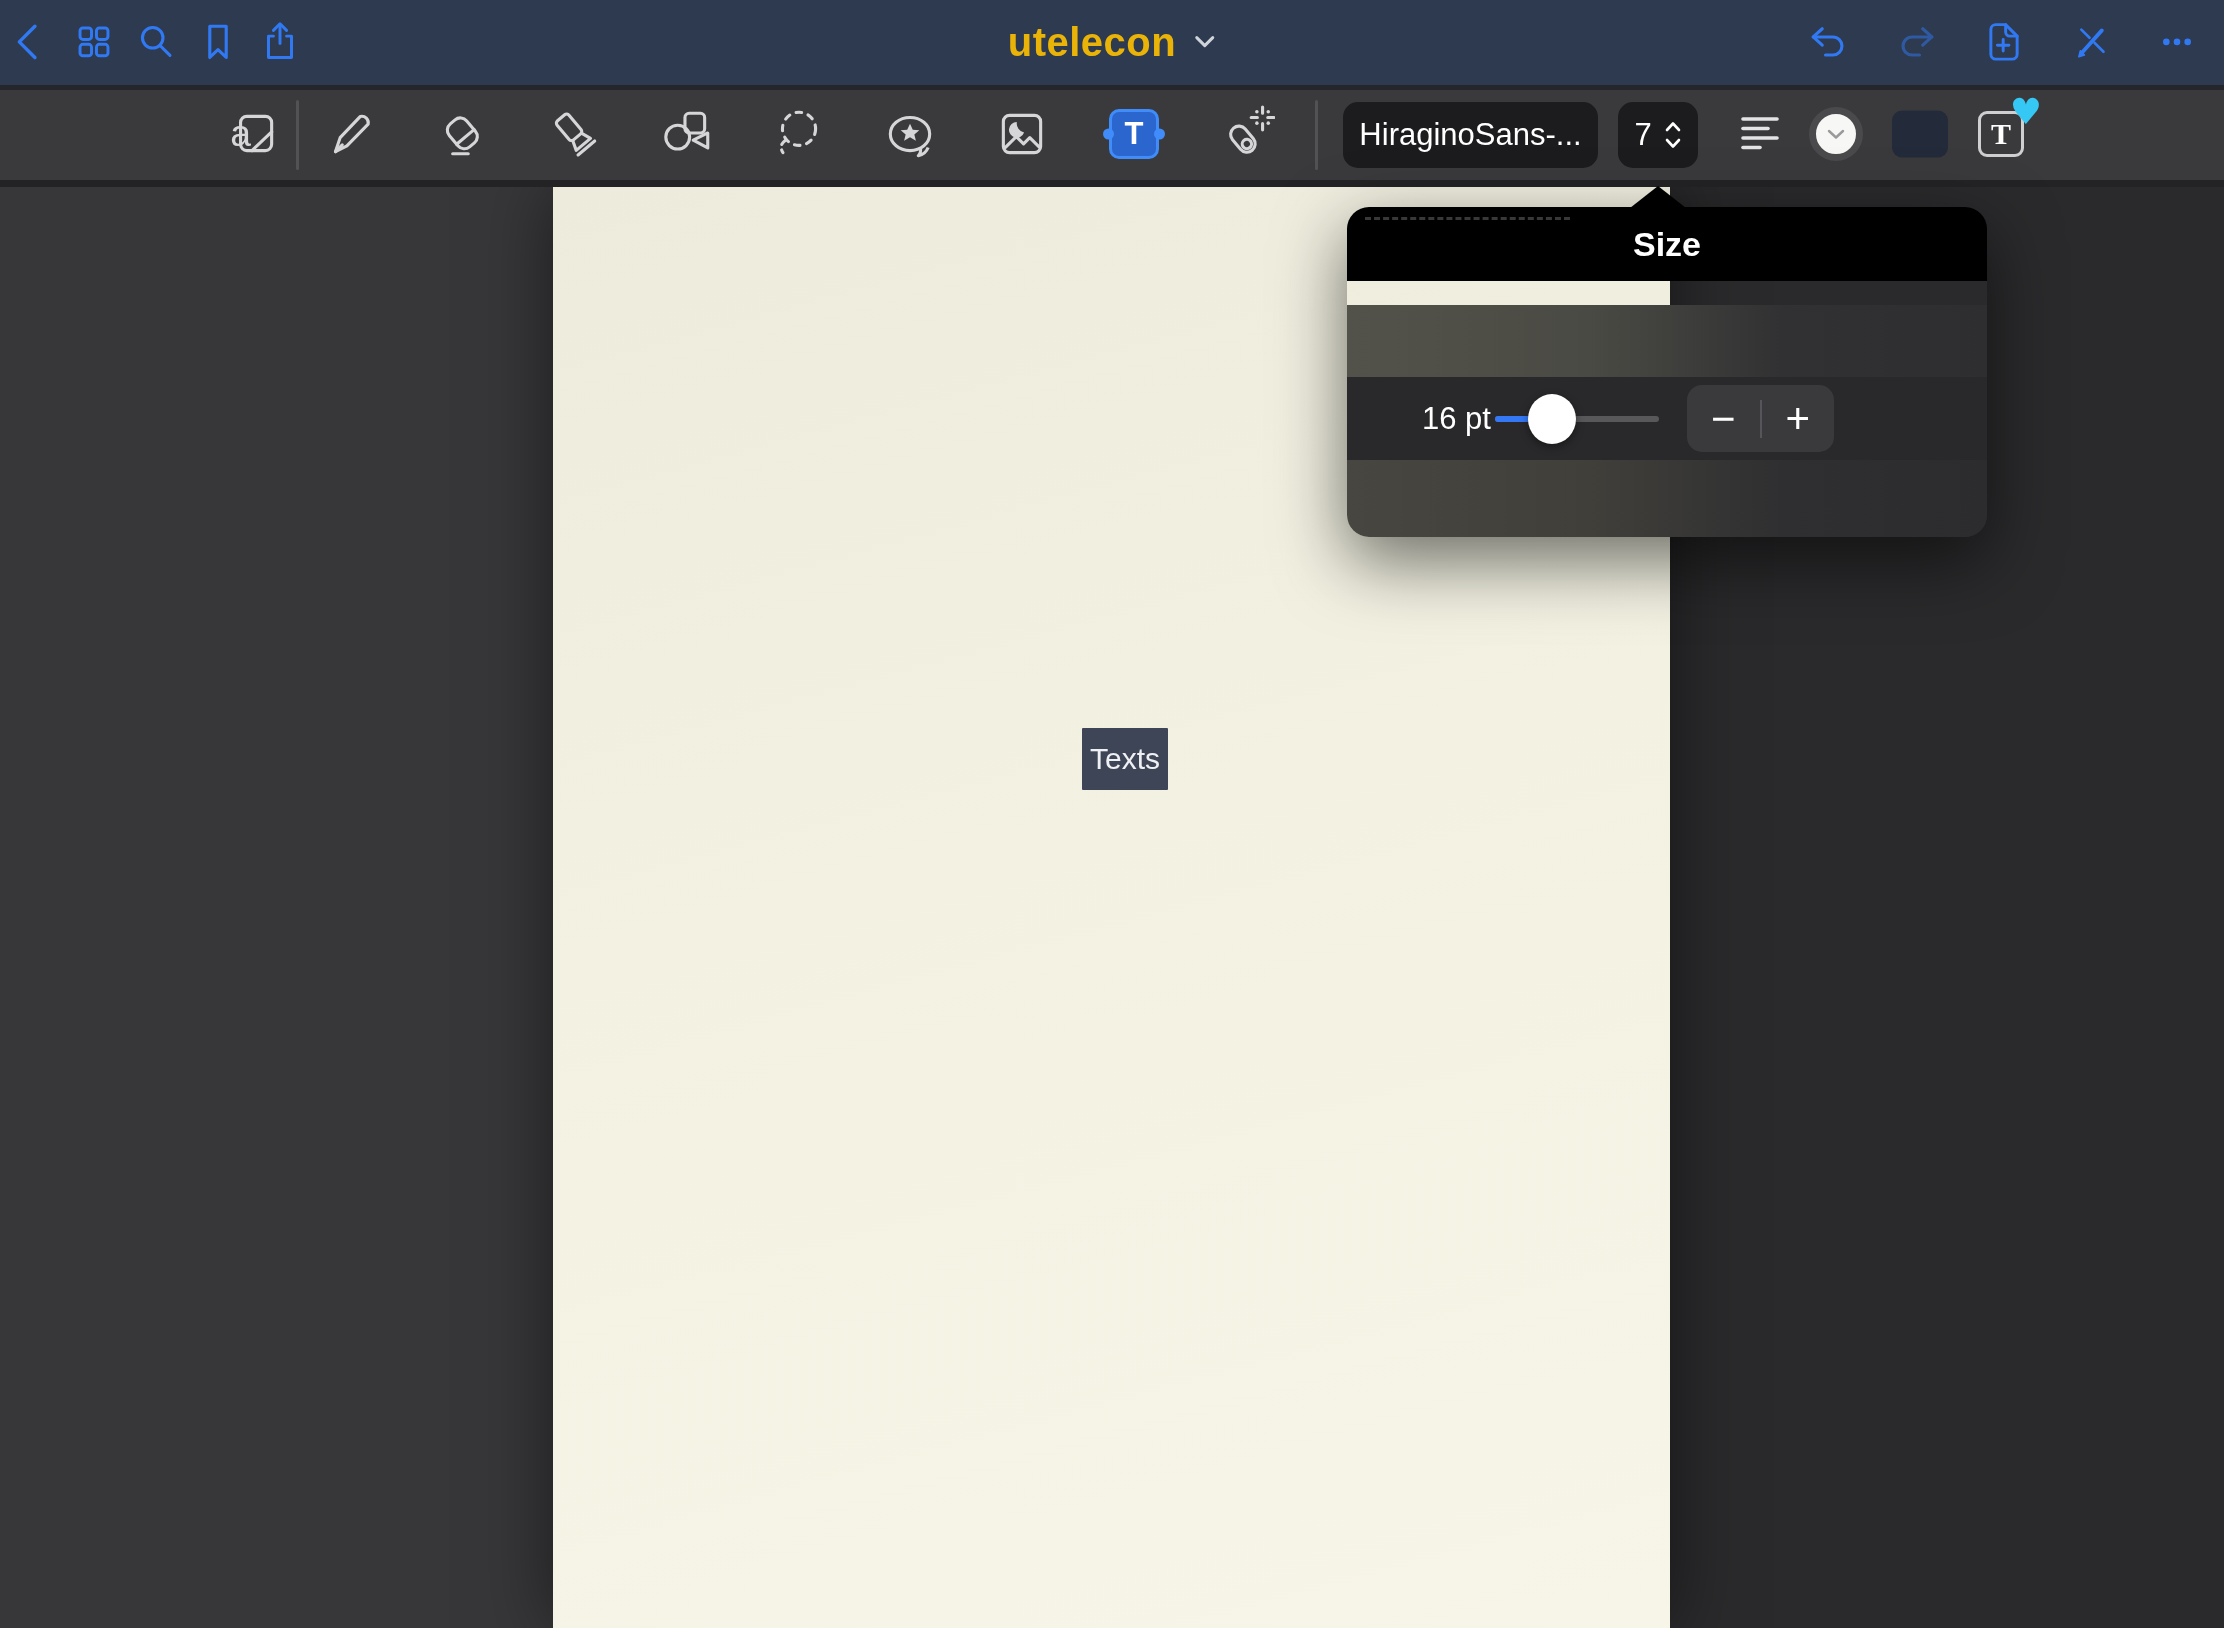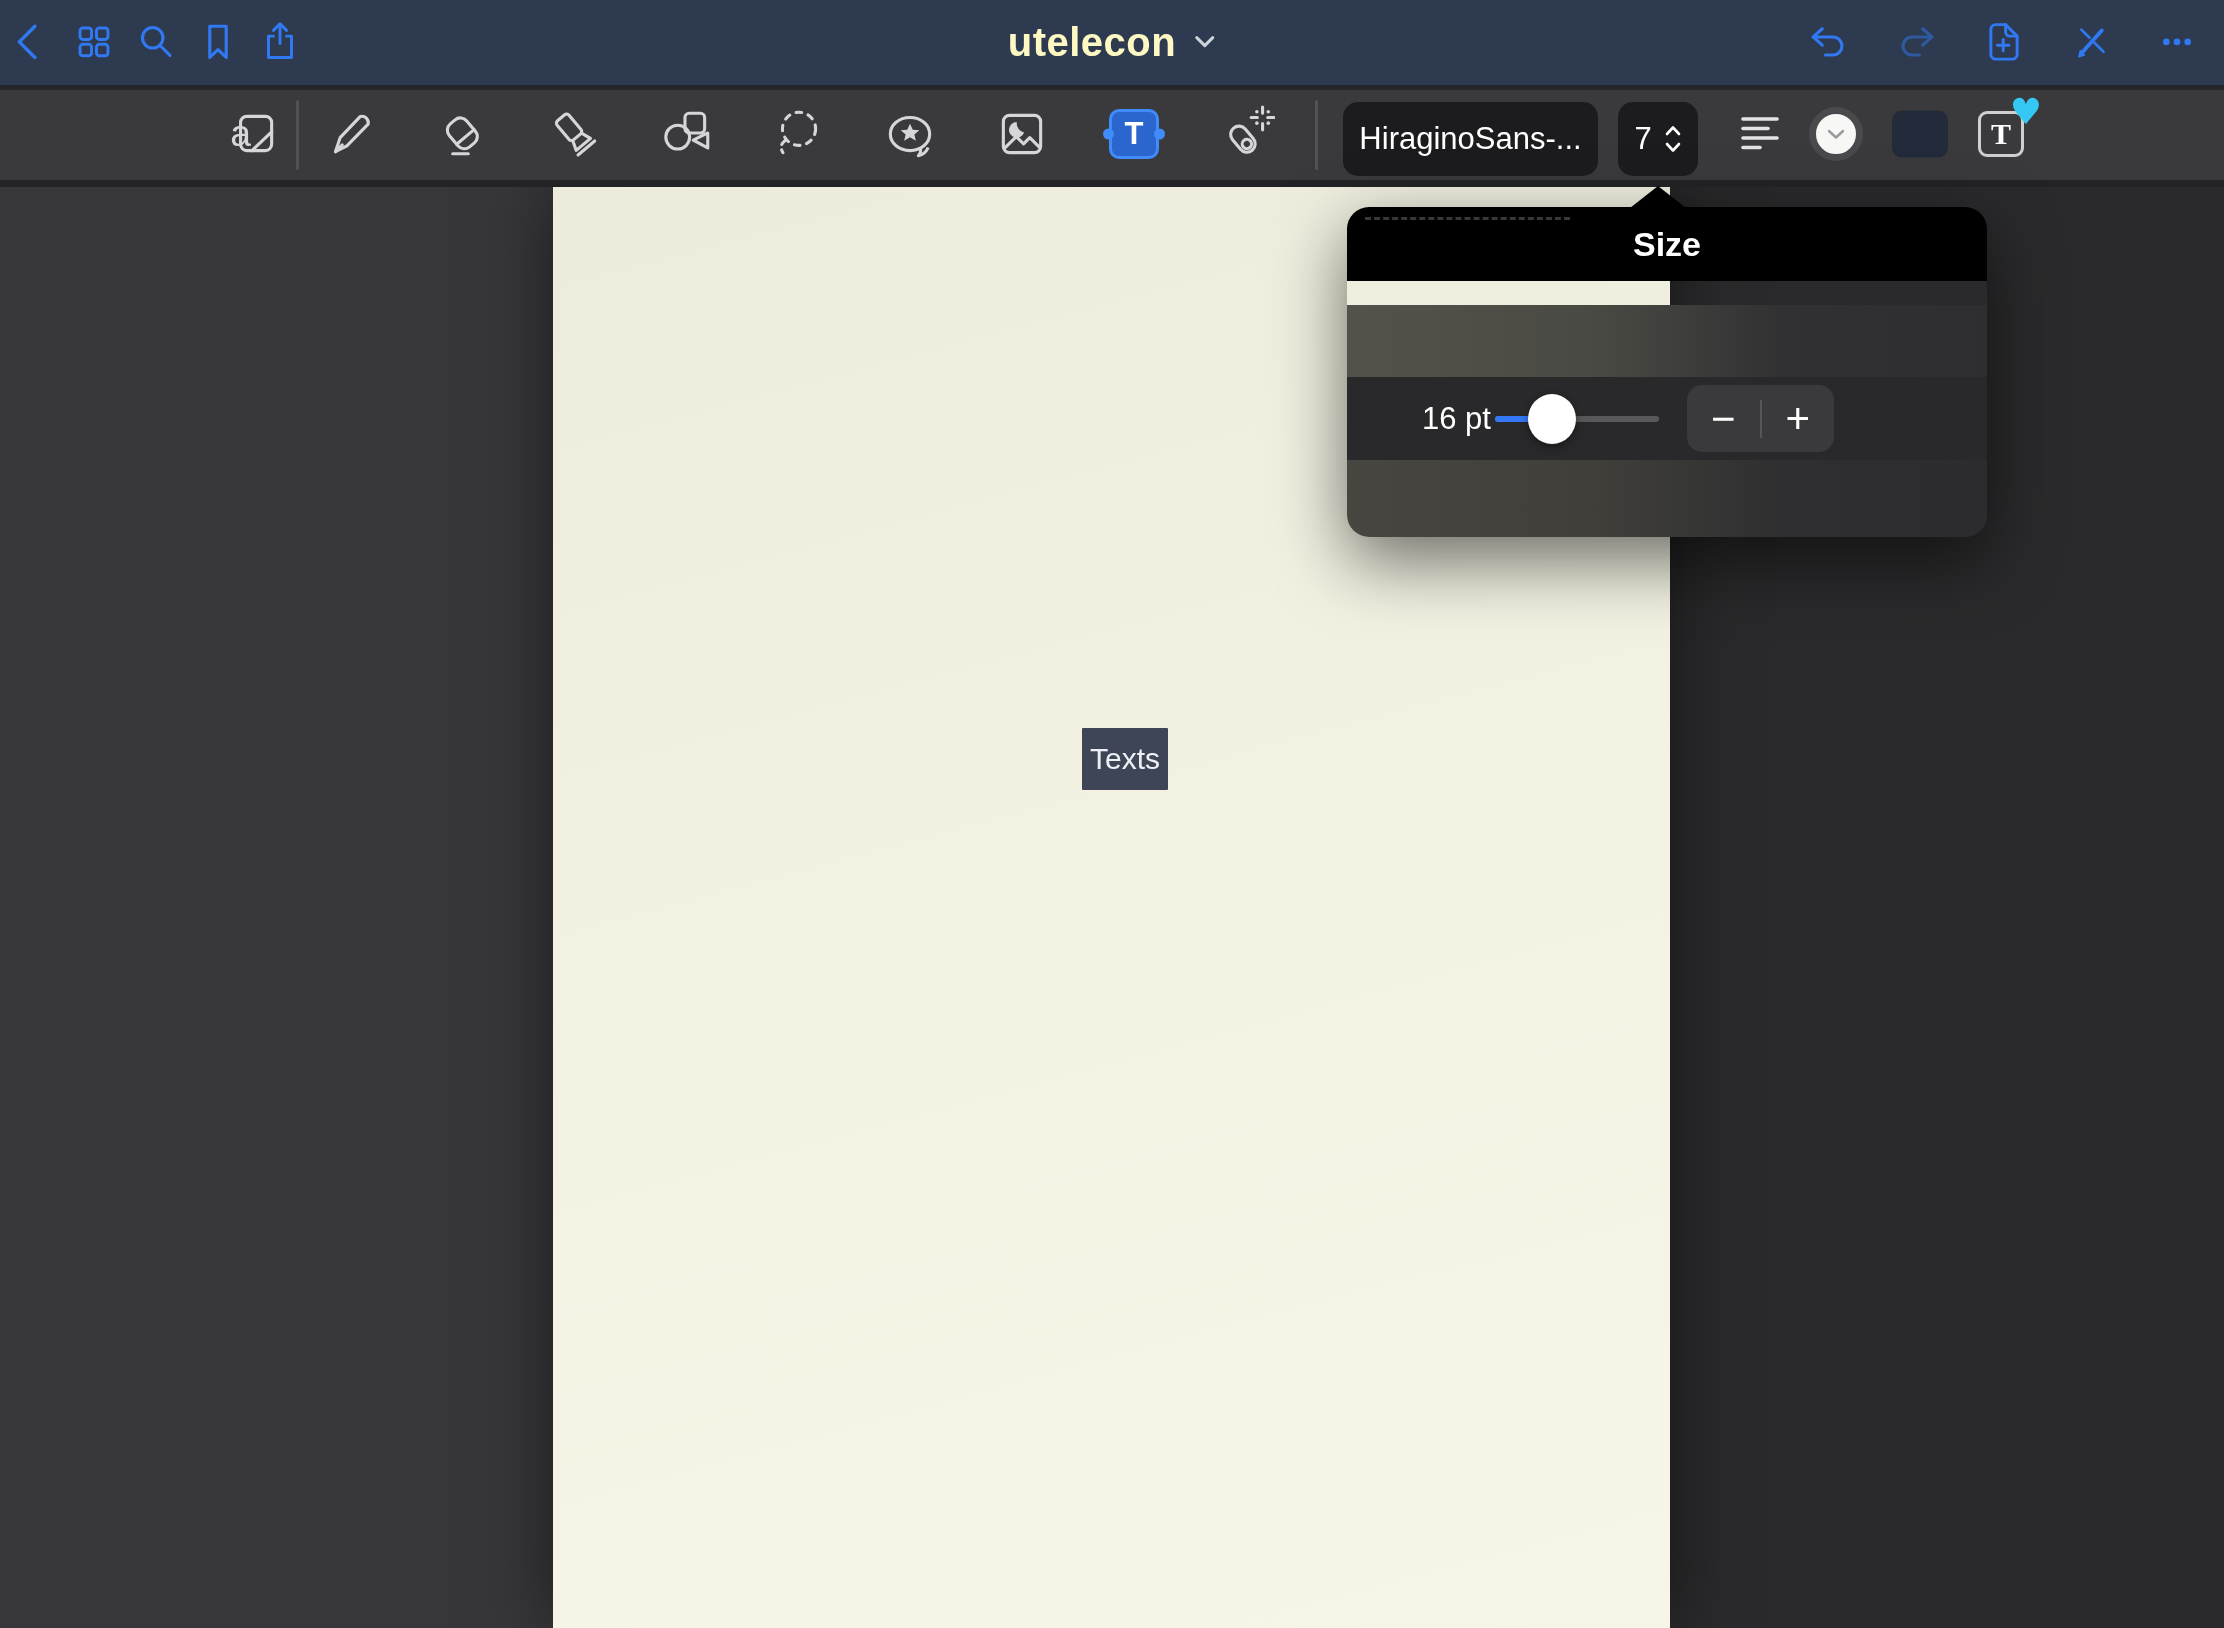--- a/index.html
+++ b/index.html
@@ -10,41 +10,41 @@
   
   .topbar { position:absolute; left:0; top:0; width:100%; height:90px;
             background:#2d3a50; border-bottom:5px solid #24262b; z-index:30; }
   .tb-btn { position:absolute; top:50%; transform:translate(-50%,-52%);
             width:56px; height:56px; background:none; border:none; cursor:pointer;
             display:flex; align-items:center; justify-content:center; color:#3179f2; }
   .tb-btn svg { width:46px; height:46px; }
   .tb-btn.dim { opacity:.5; }
   .tb-title { position:absolute; left:50%; top:50%; transform:translate(-50%,-52%);
               display:flex; align-items:center; gap:18px; background:none; border:none; cursor:pointer; }
-  .tb-title .t { color:#fef9c3; font-size:40px; font-weight:600; letter-spacing:.5px; }
+  .tb-title .t { color:#eab308; font-size:40px; font-weight:600; letter-spacing:.5px; }
 
   
   .toolbar { position:absolute; left:0; top:90px; width:100%; height:97px;
              background:#3a3a3c; border-bottom:7px solid #232325; z-index:25; }
   .tool { position:absolute; top:44px; transform:translate(-50%,-50%);
           width:60px; height:60px; background:none; border:none; cursor:pointer;
           display:flex; align-items:center; justify-content:center; color:#d6d6d8; }
   .tool svg { width:58px; height:58px; }
   .tbar-divider { position:absolute; top:10px; width:3px; height:70px; background:#525254; border-radius:2px; }
 
   .tool-text-sel { position:absolute; left:1134px; top:44px; transform:translate(-50%,-50%);
                    width:50px; height:50px; background:#2b66cf; border:3px solid #3f8cfa;
                    border-radius:10px; cursor:pointer; color:#fff;
                    display:flex; align-items:center; justify-content:center;
                    font-size:31px; font-weight:700; }
   .handle { position:absolute; top:50%; width:11px; height:11px; border-radius:50%;
             background:#3f8cfa; transform:translateY(-50%); }
   .handle.l { left:-9px; } .handle.r { right:-9px; }
 
-  .chip { position:absolute; top:12px; height:74px; background:#1c1c1e; border:none;
+  .chip { position:absolute; top:12px; height:66px; background:#1c1c1e; border:none;
           border-radius:15px; cursor:pointer; color:#fff; display:flex;
           align-items:center; justify-content:center; gap:12px; }
   .chip span { font-size:31px; font-weight:500; color:#fff; }
   .font-chip { left:1343px; width:255px; }
   .size-chip { left:1618px; width:80px; }
 
   .align-btn { position:absolute; left:1761px; top:44px; transform:translate(-50%,-50%);
                width:56px; height:56px; background:none; border:none; cursor:pointer;
                display:flex; align-items:center; justify-content:center; }
   .color-btn { position:absolute; left:1836px; top:44px; transform:translate(-50%,-50%);

